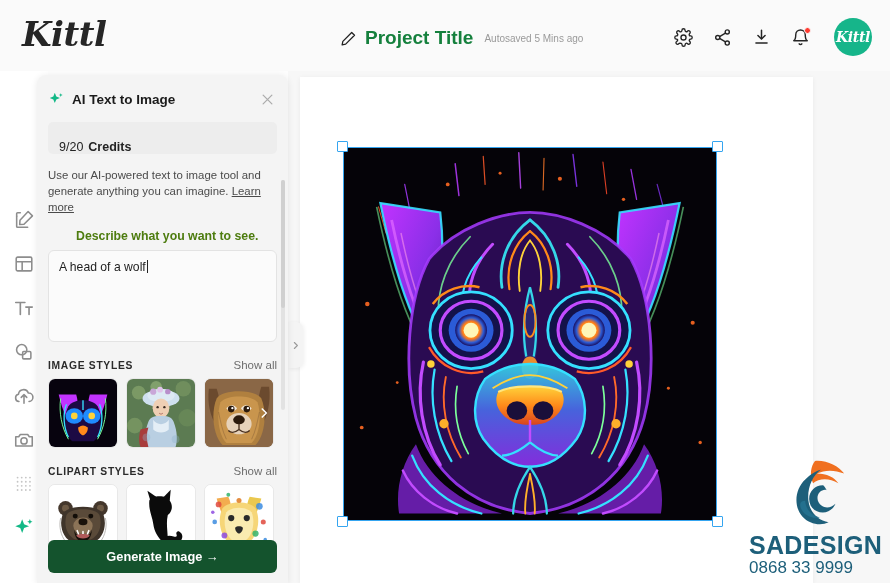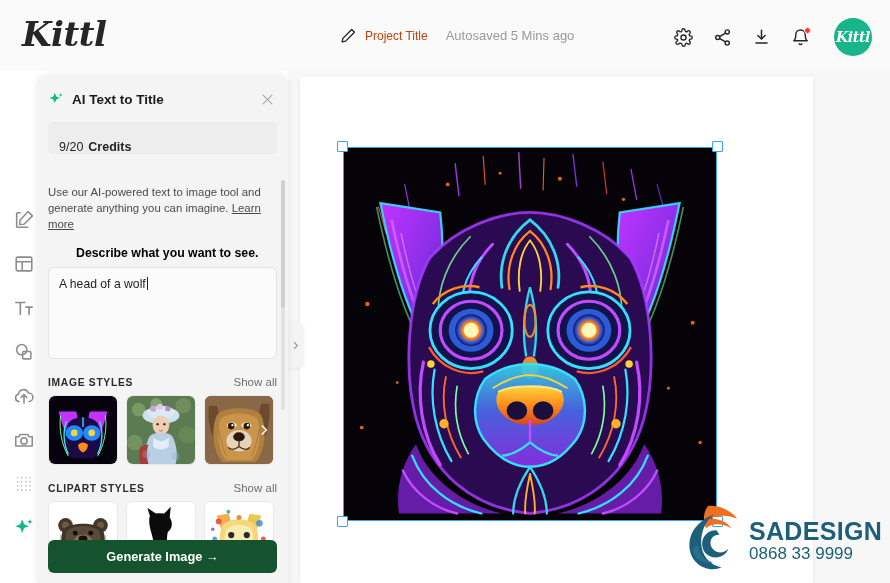--- a/index.html
+++ b/index.html
@@ -23,22 +23,22 @@
     font-family: "DejaVu Serif", serif;
     font-weight: bold; font-style: italic;
     font-size: 34px; color: #262626;
     letter-spacing: -0.5px;
   }
   .proj-wrap {
     position: absolute; left: 340px; top: 27px;
     display: flex; align-items: center; gap: 8px;
   }
   .pencil-ico { width: 17px; height: 17px; display:block; }
-  .proj-title { font-size: 12px; font-weight: normal; color: #c2410c; }
-  .proj-auto { font-size: 13px; color: #9a9a9a; margin-left: 10px; }
+  .proj-title { font-size: 19px; font-weight: bold; color: #15803d; }
+  .proj-auto { font-size: 10px; color: #9a9a9a; margin-left: 3px; }
 
   .hdr-icons {
     position: absolute; right: 18px; top: 18px;
     display: flex; align-items: center; gap: 20px;
   }
   .hdr-ico { width: 19px; height: 19px; cursor: pointer; position: relative; display:block; }
   .bell-wrap { position: relative; }
   .bell-dot {
     position: absolute; right: -1px; top: -1px;
     width: 7px; height: 7px; border-radius: 50%;
@@ -87,28 +87,28 @@
     margin: 11px 11px 0 11px;
     height: 32px; background: #ededed;
     border-radius: 5px;
     display: flex; align-items: flex-end; padding-left: 11px;
     font-size: 12.5px; color: #242424;
   }
   .credits b { font-weight: normal; margin-right: 5px; }
   .credits .cw { font-weight: bold; }
 
   .blurb {
-    margin: 30px 11px 0 11px;
+    margin: 13px 11px 0 11px;
     font-size: 11.4px; line-height: 16px; color: #4a4a4a;
   }
   .blurb a { color: #4a4a4a; text-decoration: underline; }
 
   .describe {
     margin: 14px 11px 0 11px;
-    font-size: 12.3px; font-weight: bold; color: #000000; padding-left: 28px;
+    font-size: 12.3px; font-weight: bold; color: #4d7c0f; padding-left: 28px;
   }
   .ta-wrap {
     margin: 7px 11px 0 11px;
     height: 92px; background: #fbfbfb;
     border: 1px solid #e3e3e3; border-radius: 6px;
     padding: 9px 10px;
     font-size: 12.2px; color: #1e1e1e;
     position: relative;
   }
   .caret {
@@ -195,20 +195,21 @@
   .hdl.tl { left: -6px; top: -6px; }
   .hdl.tr { right: -6px; top: -6px; }
   .hdl.bl { left: -6px; bottom: -6px; }
   .hdl.br { right: -6px; bottom: -6px; }
 
   
   .wm {
     position: absolute; right: 8px; bottom: 6px;
     display: flex; align-items: center; z-index: 50;
     pointer-events: none;
+    flex-direction: column;
   }
   .wm-mark { width: 78px; height: 74px; display:block;}
   .wm-txt { margin-left: 2px; }
   .wm-name {
     font-size: 25px; font-weight: bold; color: #1d5f7a;
     letter-spacing: .3px; line-height: 26px;
   }
   .wm-url { font-size: 15px; color: #1d5f7a; line-height: 17px; }
   .wm-tel { font-size: 17px; color: #1d5f7a; line-height: 19px; }
 </style>
@@ -481,21 +482,21 @@
       <path d="M18.4 2.2l.85 2.05 2.05.85-2.05.85-.85 2.05-.85-2.05-2.05-.85 2.05-.85z" fill="#12b886"></path>
     </svg>
   </div>
 
   <div class="panel">
     <div class="panel-head">
       <svg class="spark-ico" viewBox="0 0 24 24">
         <path d="M9.6 2.6l2.1 5.1 5.1 2.1-5.1 2.1-2.1 5.1-2.1-5.1L2.4 9.8l5.1-2.1z" fill="#12b886"></path>
         <path d="M18 3l.8 1.9 1.9.8-1.9.8L18 8.4l-.8-1.9-1.9-.8 1.9-.8z" fill="#12b886"></path>
       </svg>
-      <span class="panel-title">AI Text to Title</span>
+      <span class="panel-title">AI Text to Image</span>
       <svg class="close-x" viewBox="0 0 24 24" fill="none" stroke="#555" stroke-width="2" stroke-linecap="round">
         <path d="M5 5l14 14M19 5L5 19"></path>
       </svg>
     </div>
 
     <div class="credits">
       <b>9/20</b>
       <span class="cw">Credits</span>
     </div>
 

